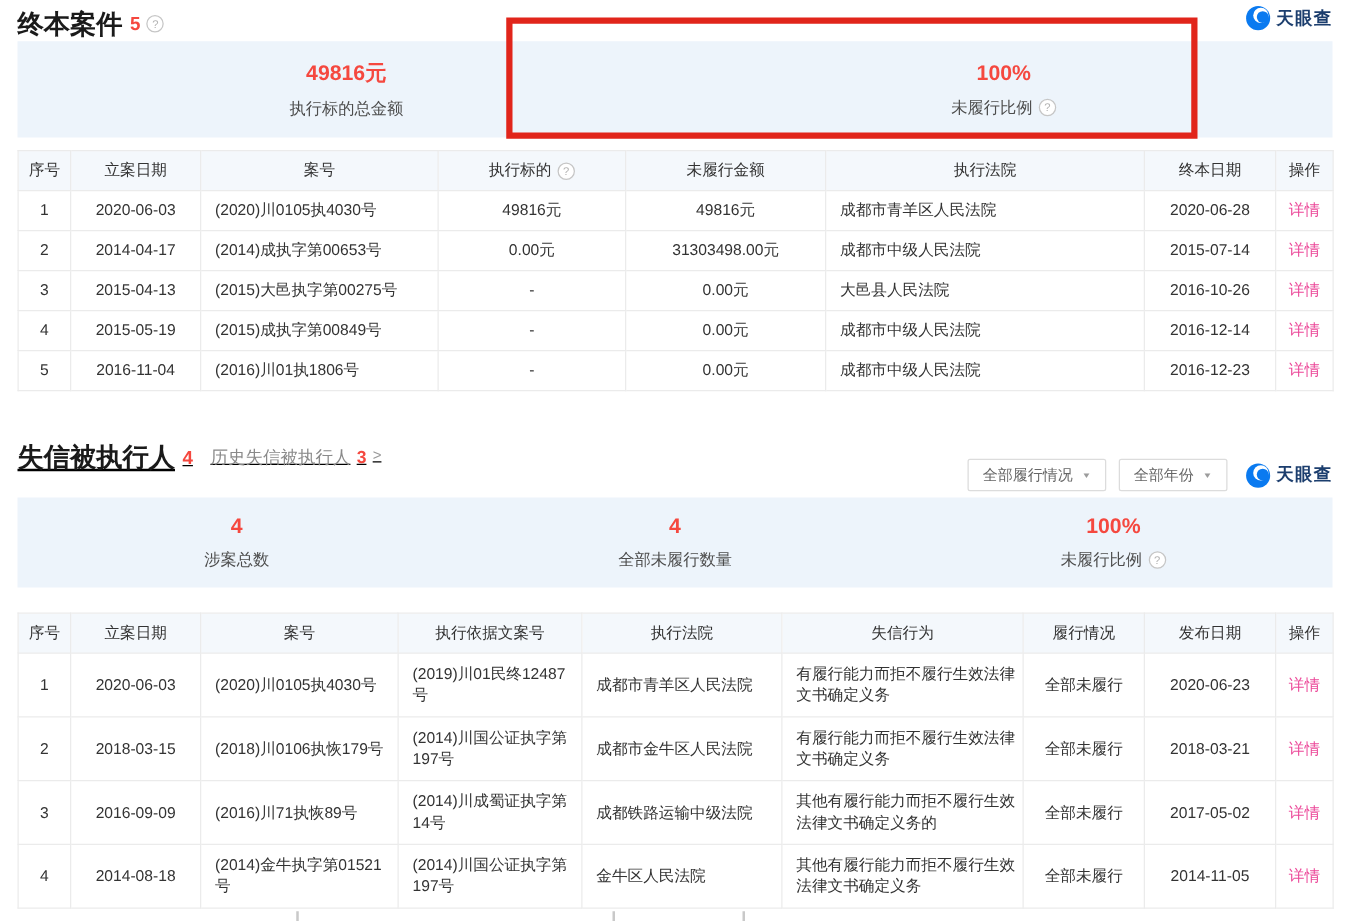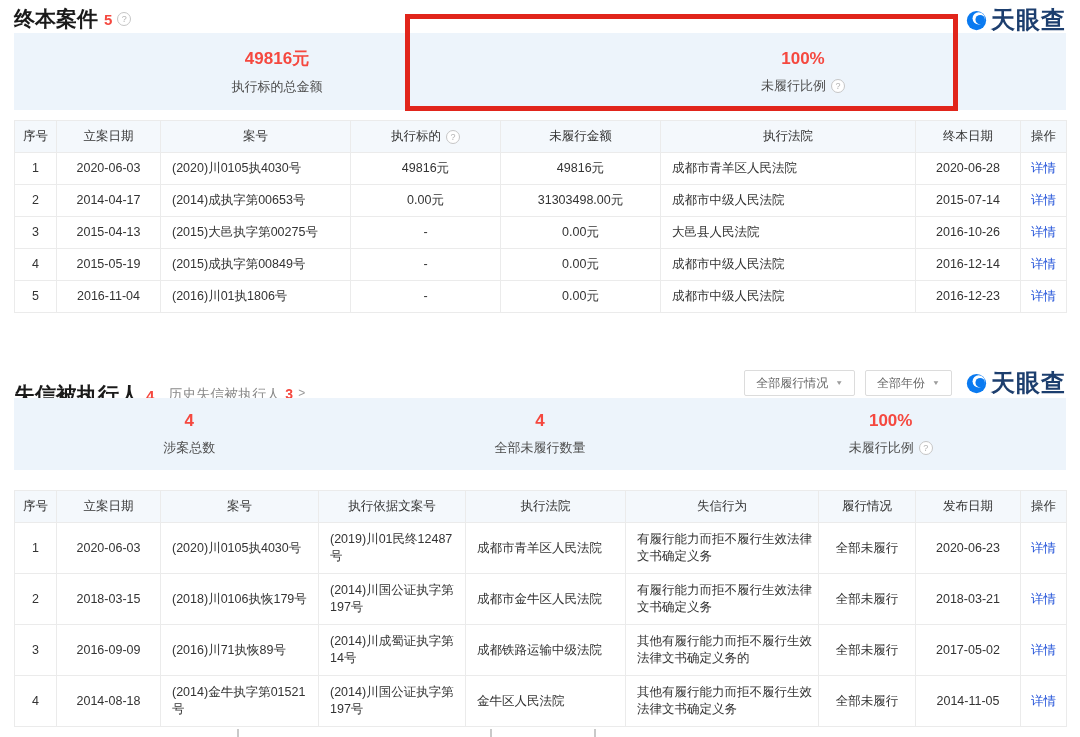--- a/index.html
+++ b/index.html
@@ -14,40 +14,40 @@
   .sec-count { font-size:15px; font-weight:bold; color:#f5483f; margin-left:6px; }
   .help-icon { width:14px; height:14px; border-radius:50%; border:1px solid #c6c6c6;
     color:#b3b3b3; font-size:9px; line-height:12px; text-align:center; display:inline-block;
     margin-left:5px; background:#fff; }
   .hist-link { margin-left:14px; font-size:14px; color:#8a8a8a; display:flex; align-items:flex-start; }
   .hist-count { color:#f5483f; font-weight:bold; margin-left:5px; }
   .chev { color:#9a9a9a; font-size:12px; margin-left:5px; }
 
   
   .logo { display:flex; align-items:center; gap:4px; }
-  .logo-text { font-size:24px; font-weight:bold; color:#1c3e6e; letter-spacing:1px; }
+  .logo-text { font-size:14px; font-weight:bold; color:#1c3e6e; letter-spacing:1px; }
 
   
   .summary { left:14px; width:1052px; background:#edf4fb; display:flex; }
   .stat { flex:1; display:flex; flex-direction:column; align-items:center; justify-content:center; gap:8px; }
   .stat .v { font-size:17px; font-weight:bold; color:#f5483f; }
   .stat .l { font-size:13px; color:#4d4d4d; display:flex; align-items:center; }
 
   
   .red-box { left:405px; top:14px; width:553px; height:97px; border:5px solid #e1251b; z-index:10; }
 
   
   table { border-collapse:collapse; table-layout:fixed; width:1052px; background:#fff; }
   th, td { border:1px solid #ebebeb; font-size:12.5px; color:#333; overflow:hidden; }
   thead th { background:#f4f8fc; height:32px; font-weight:normal; text-align:center; color:#333; }
   td { text-align:center; padding:2px 6px; line-height:17px; }
   .ta-l { text-align:left; padding:2px 5px 2px 11px; }
   #table1 tbody td { height:32px; }
   #table2 tbody td { height:51px; }
-  .link { color:#1d4ed8; cursor:pointer; }
+  .link { color:#ec4899; cursor:pointer; }
   .th-flex { display:flex; align-items:center; justify-content:center; }
 
   
   .filters { display:flex; align-items:center; gap:10px; }
   .dd { height:26px; border:1px solid #dcdcdc; border-radius:2px; background:#fff;
     display:flex; align-items:center; gap:7px; padding:0 11px; font-size:12px; color:#666; cursor:pointer; }
   .dd-arrow { font-size:8px; color:#9c9c9c; transform:scaleY(0.8); }
 
   .tick { width:2px; height:8px; background:#c9c9c9; top:729px; }
 </style>
@@ -162,21 +162,21 @@
       <td class="ta-l">(2016)川01执1806号</td>
       <td>-</td>
       <td>0.00元</td>
       <td class="ta-l">成都市中级人民法院</td>
       <td>2016-12-23</td>
       <td><span class="link">详情</span></td>
     </tr>
   </tbody>
 </table>
 
-<div class="abs title-row" style="left:14px; top:381px;text-decoration:underline;">
+<div class="abs title-row" style="left:14px; top:352px;text-decoration:underline;">
   <span class="sec-title">失信被执行人</span>
   <span class="sec-count">4</span>
   <span class="hist-link">
     <span>历史失信被执行人</span>
     <span class="hist-count">3</span>
     <span class="chev">&gt;</span>
   </span>
 </div>
 
 <div class="abs filters" style="top:367px; right:14px;margin-left:12px;">

